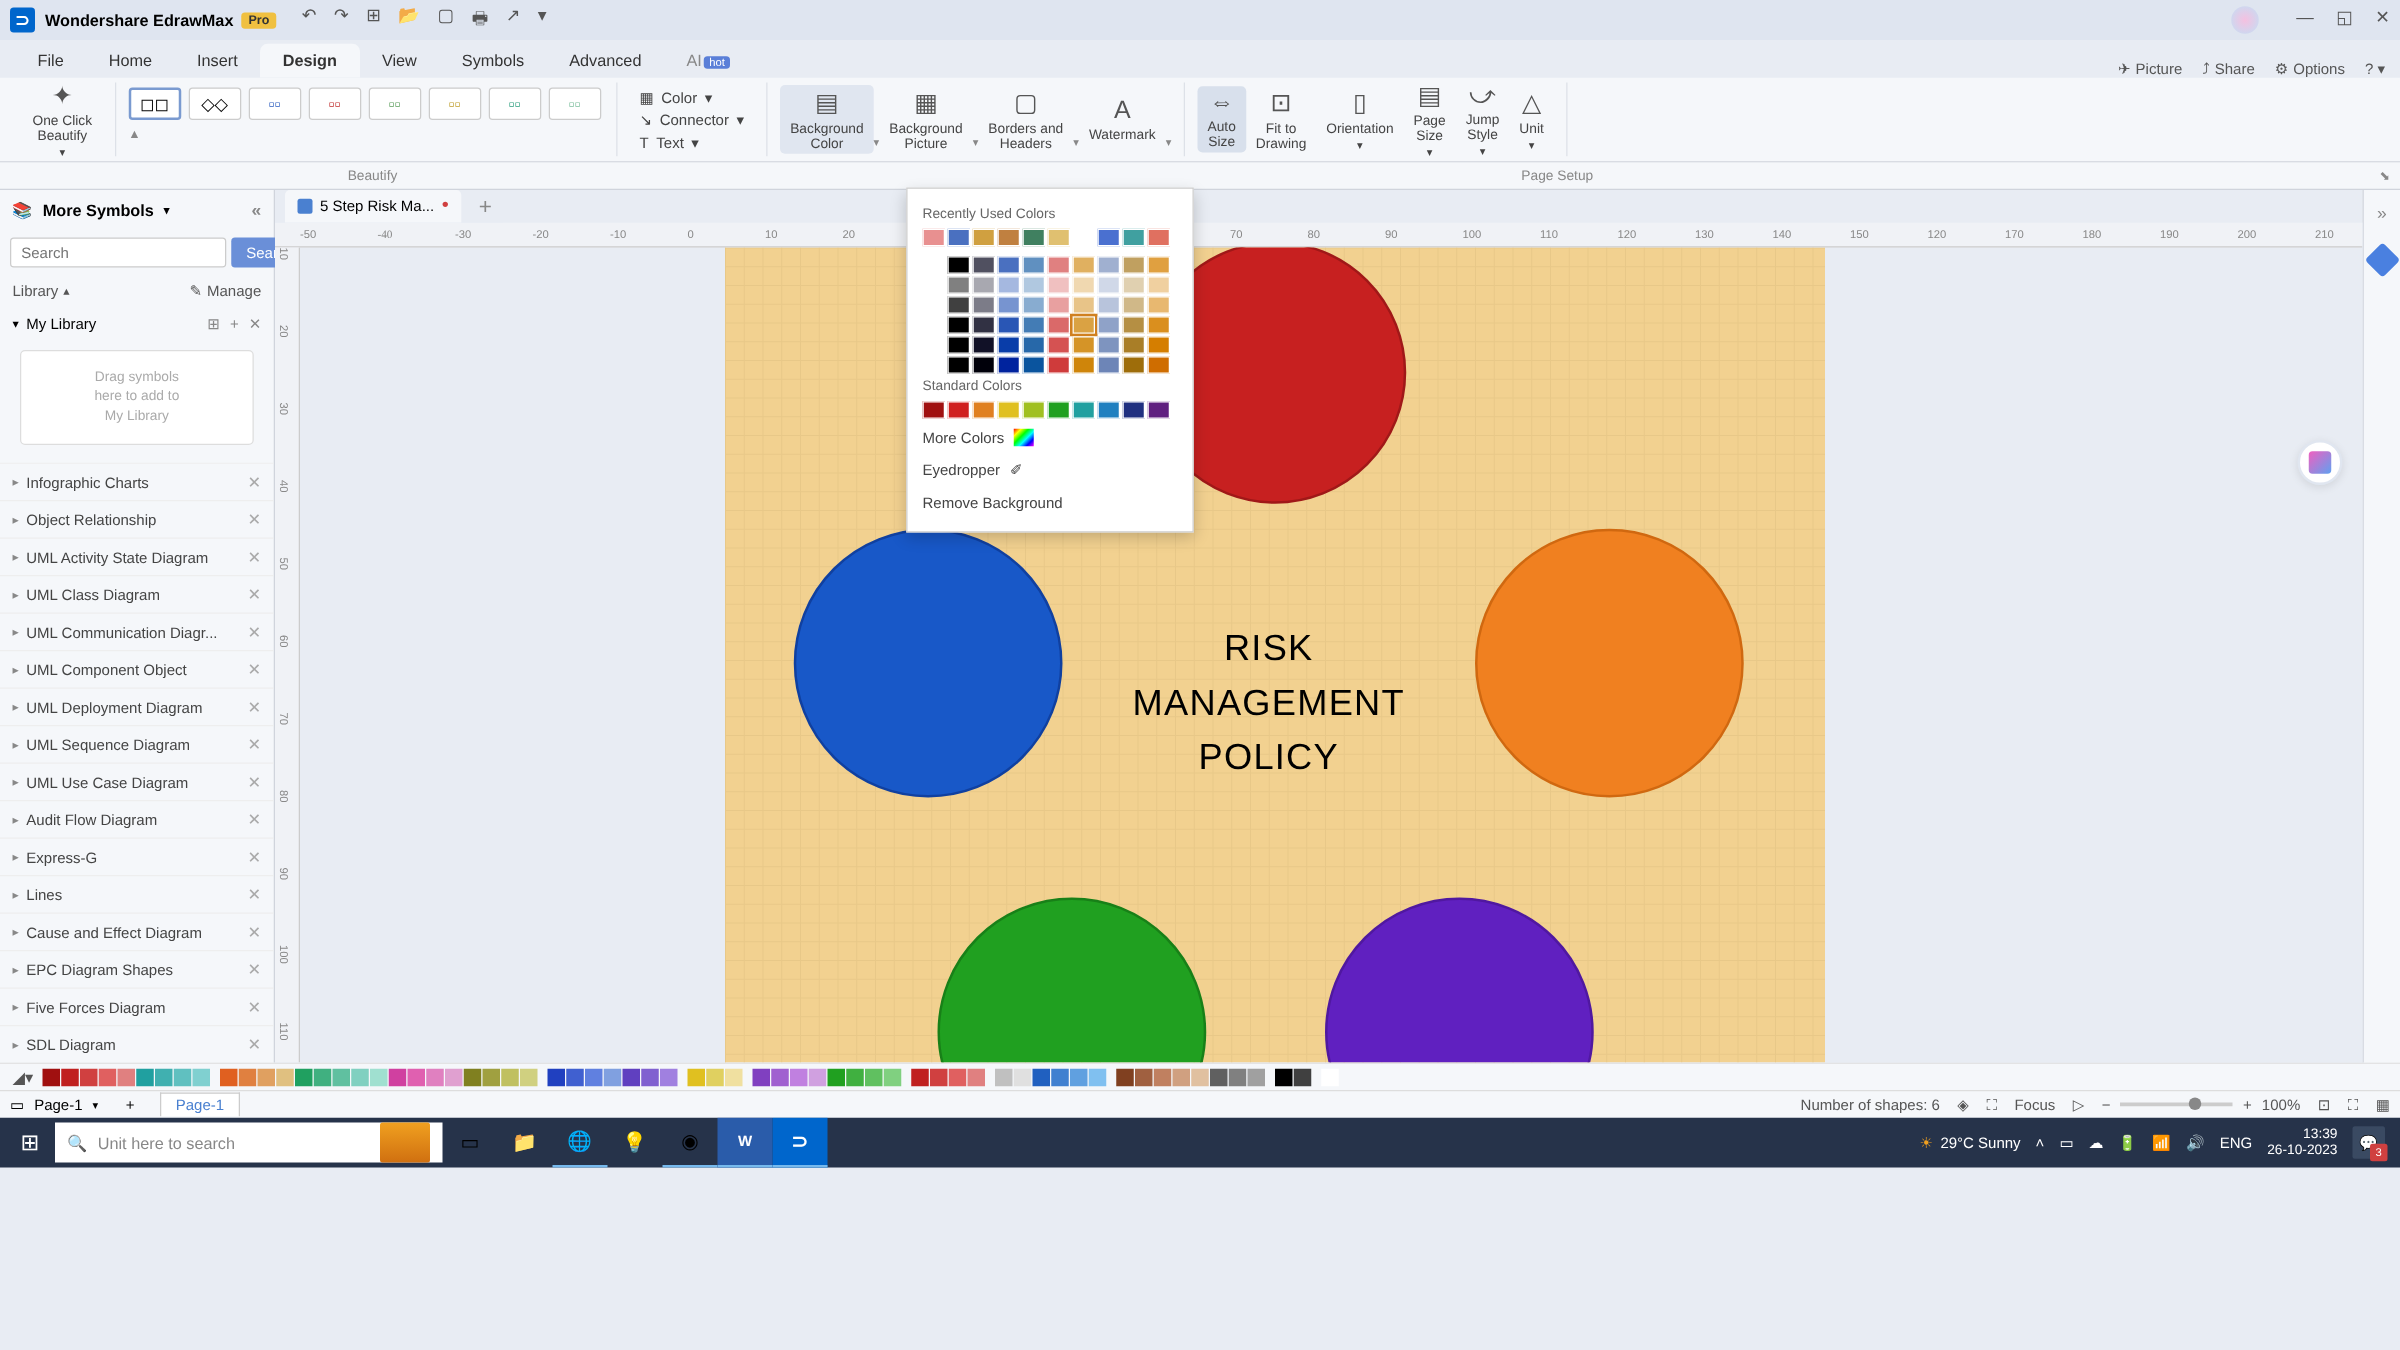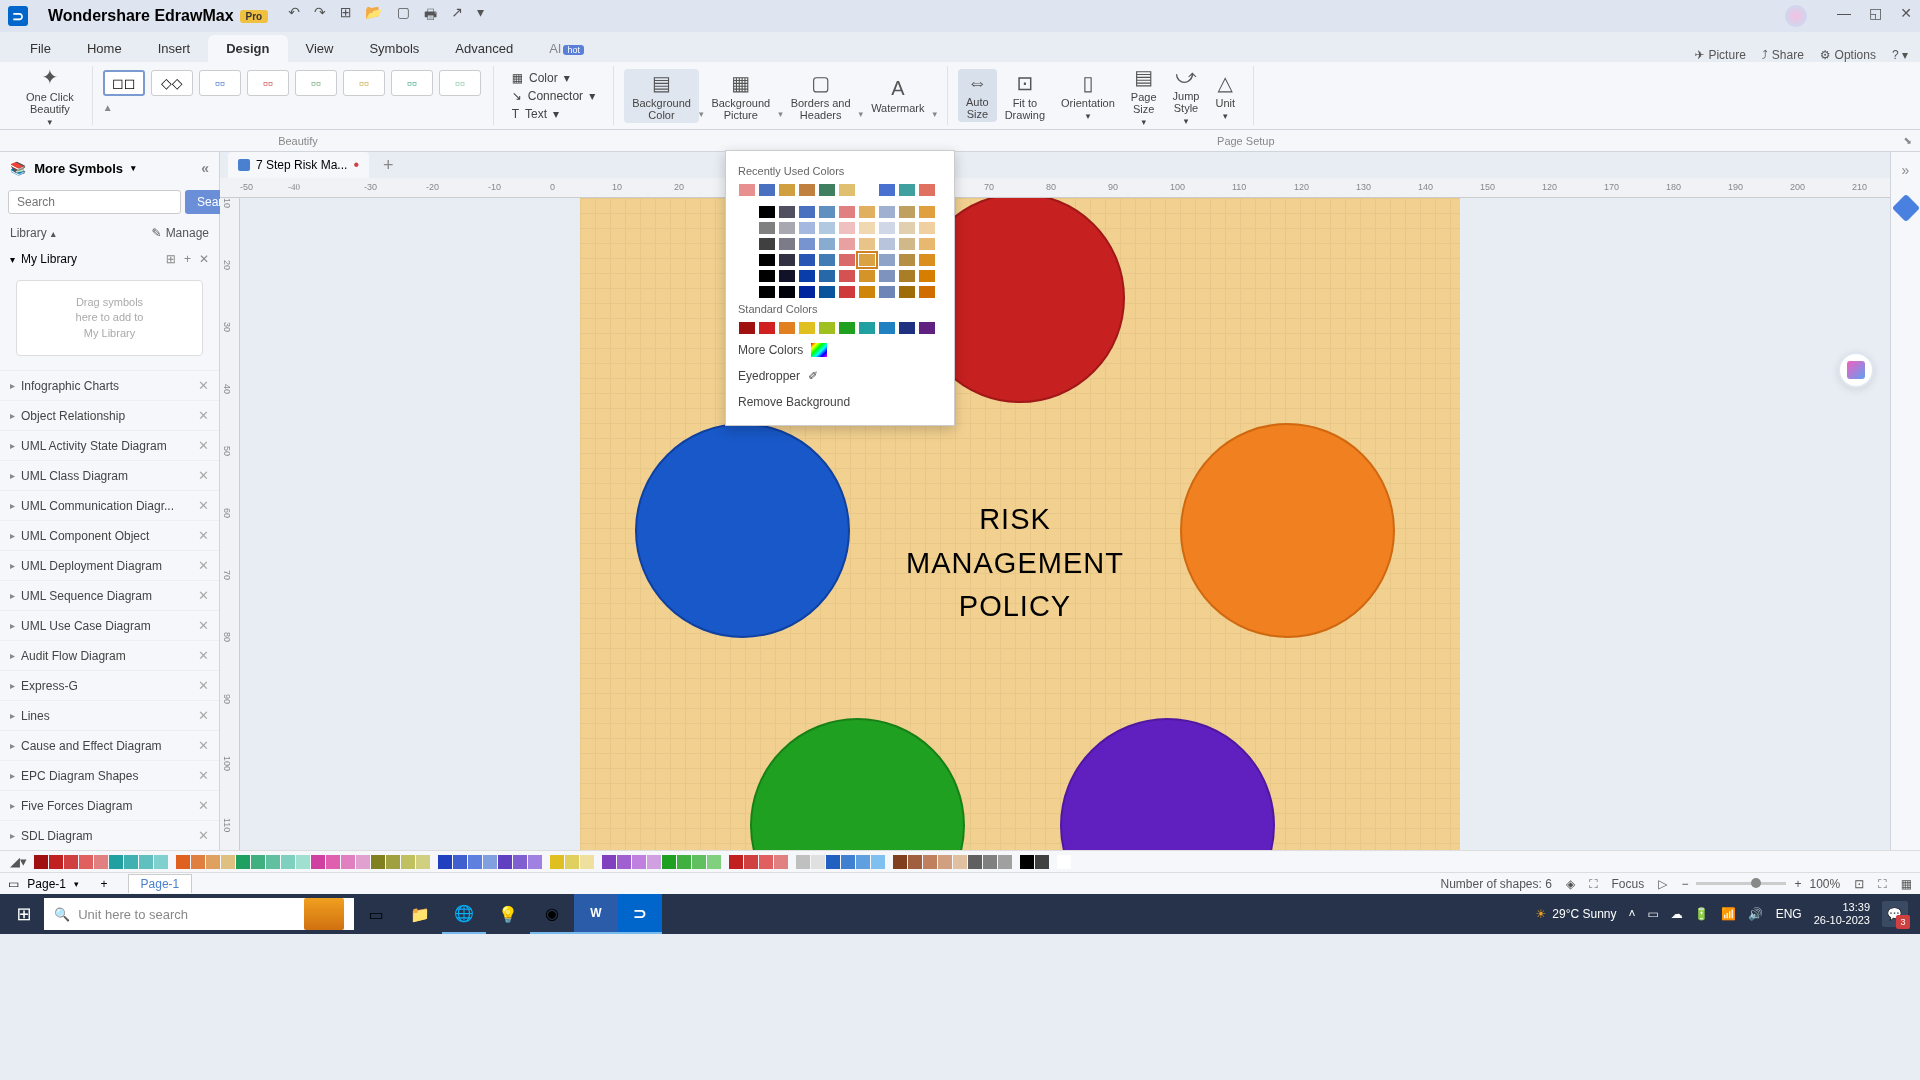--- a/index.html
+++ b/index.html
@@ -1,21 +1,21 @@
 <!DOCTYPE html>
 <html><head>
 <meta charset="utf-8">
 <style>
 * { margin: 0; padding: 0; box-sizing: border-box; font-family: "Segoe UI", Arial, sans-serif; }
 body { background: #e8ecf3; overflow: hidden; width: 1920px; height: 1080px; }
 
 
 .titlebar { height: 32px; background: #dfe5f0; display: flex; align-items: center; padding: 0 8px; }
 .titlebar .logo { width: 20px; height: 20px; background: #0066cc; border-radius: 3px; display: flex; align-items: center; justify-content: center; color: #fff; font-weight: bold; font-size: 14px; }
-.titlebar .title { margin-left: 20px; font-size: 16px; font-weight: bold; }
+.titlebar .title { margin-left: 8px; font-size: 13px; font-weight: bold; }
 .titlebar .pro { background: #f0c040; color: #333; font-size: 10px; padding: 1px 6px; border-radius: 3px; margin-left: 6px; font-weight: bold; }
 .titlebar .qat { display: flex; gap: 14px; margin-left: 20px; }
 .titlebar .qat span { font-size: 14px; color: #555; cursor: pointer; }
 .titlebar .winctl { margin-left: auto; display: flex; gap: 18px; }
 .titlebar .winctl span { font-size: 14px; color: #555; cursor: pointer; }
 .titlebar .avatar { width: 22px; height: 22px; border-radius: 50%; background: radial-gradient(circle, #f5c0e0, #c0e0f5); margin-right: 12px; }
 
 
 .menutabs { height: 30px; background: #e8ecf3; display: flex; align-items: flex-end; padding: 0 12px; gap: 0; position: relative; }
 .menutabs .tab { padding: 6px 18px; font-size: 13px; color: #333; cursor: pointer; }
@@ -266,21 +266,21 @@
 <div class="grouplabels">
   <div class="gl1">Beautify</div>
   <div class="gl2"><span>Page Setup</span></div>
   <span class="dlg">⬊</span>
 </div>
 
 <div class="maincontainer">
 <div class="doctabstrip" style="position:absolute;top:0;left:0;z-index:5;">
   <div class="doctab">
     <span class="docico2"></span>
-    <span>7 Step Risk Ma...</span>
+    <span>5 Step Risk Ma...</span>
     <span class="dirty">•</span>
   </div>
   <div class="plus">+</div>
 </div>
 
 <div class="main">
 
   <div class="leftpanel">
     <div class="hdr">
       <span>📚</span>
@@ -389,21 +389,21 @@
             <span class="arr">▸</span>
             <span>SDL Diagram</span>
             <span class="x">✕</span>
           </div>
         </div>
   </div>
 
   <div class="canvaswrap" style="margin-top:26px;">
     <div class="ruler-h" id="ruler-h">
           <div class="tick" style="left: 20px;">-50</div>
-          <div class="tick" style="left: 68px; font-family: Liberation Serif, serif;">-40</div>
+          <div class="tick" style="left: 82px; font-family: Liberation Serif, serif;">-40</div>
           <div class="tick" style="left: 144px;">-30</div>
           <div class="tick" style="left: 206px; text-align: right;">-20</div>
           <div class="tick" style="left: 268px;">-10</div>
           <div class="tick" style="left: 330px;">0</div>
           <div class="tick" style="left: 392px;">10</div>
           <div class="tick" style="left: 454px;">20</div>
           <div class="tick" style="left: 516px;">30</div>
           <div class="tick" style="left: 578px;">40</div>
           <div class="tick" style="left: 640px;">50</div>
           <div class="tick" style="left: 702px;">60</div>

